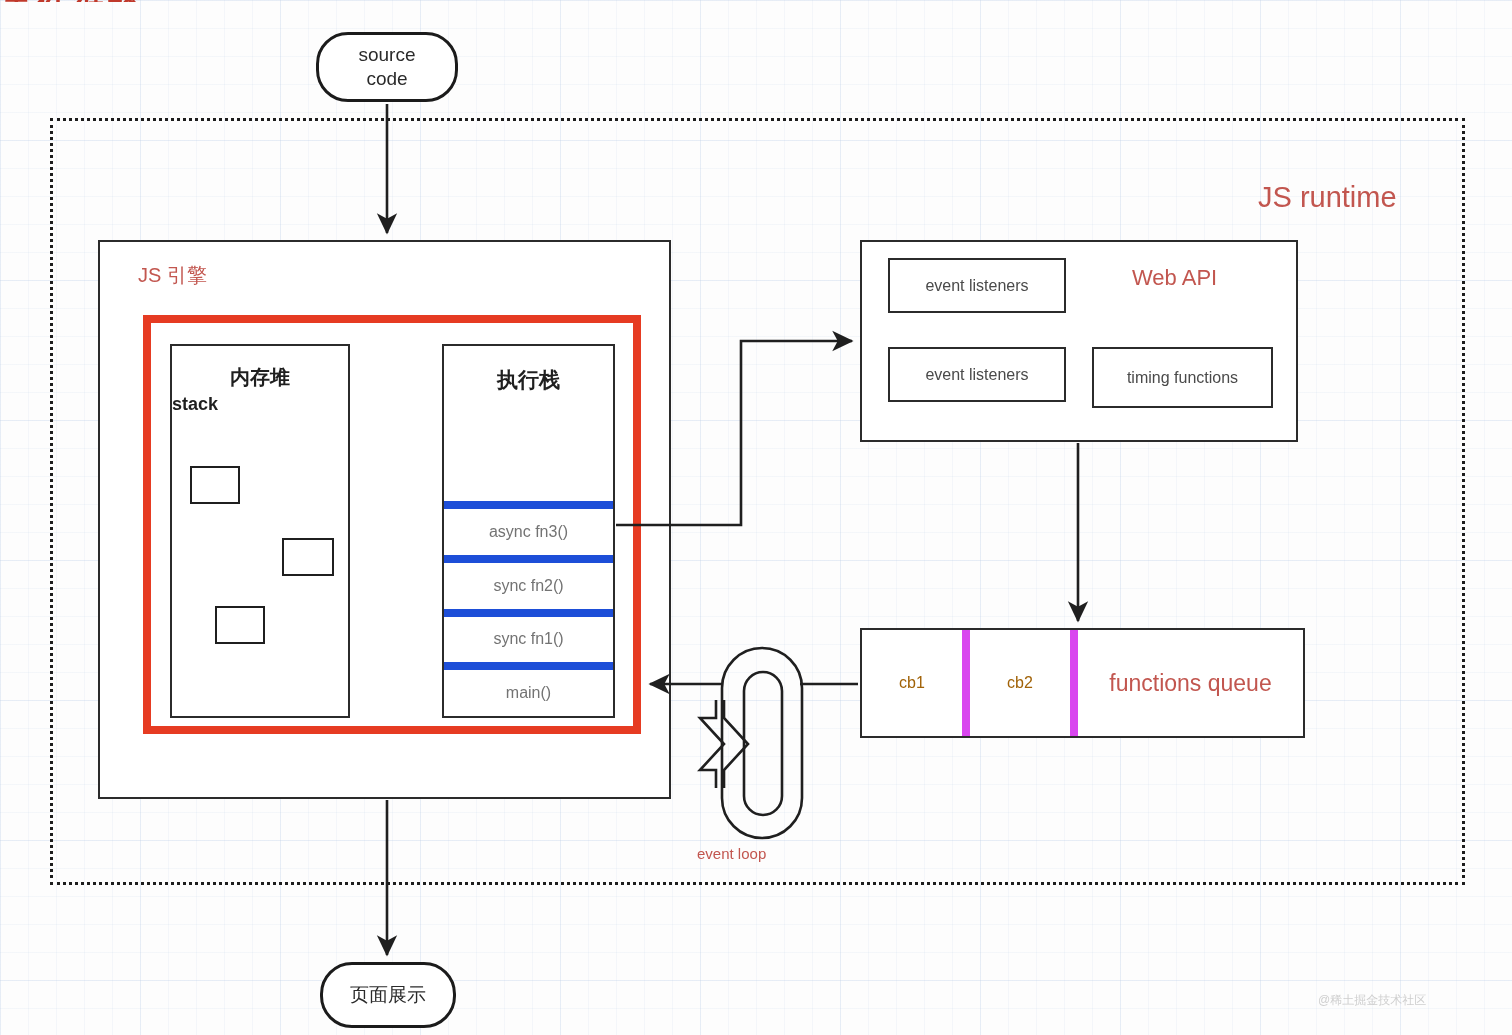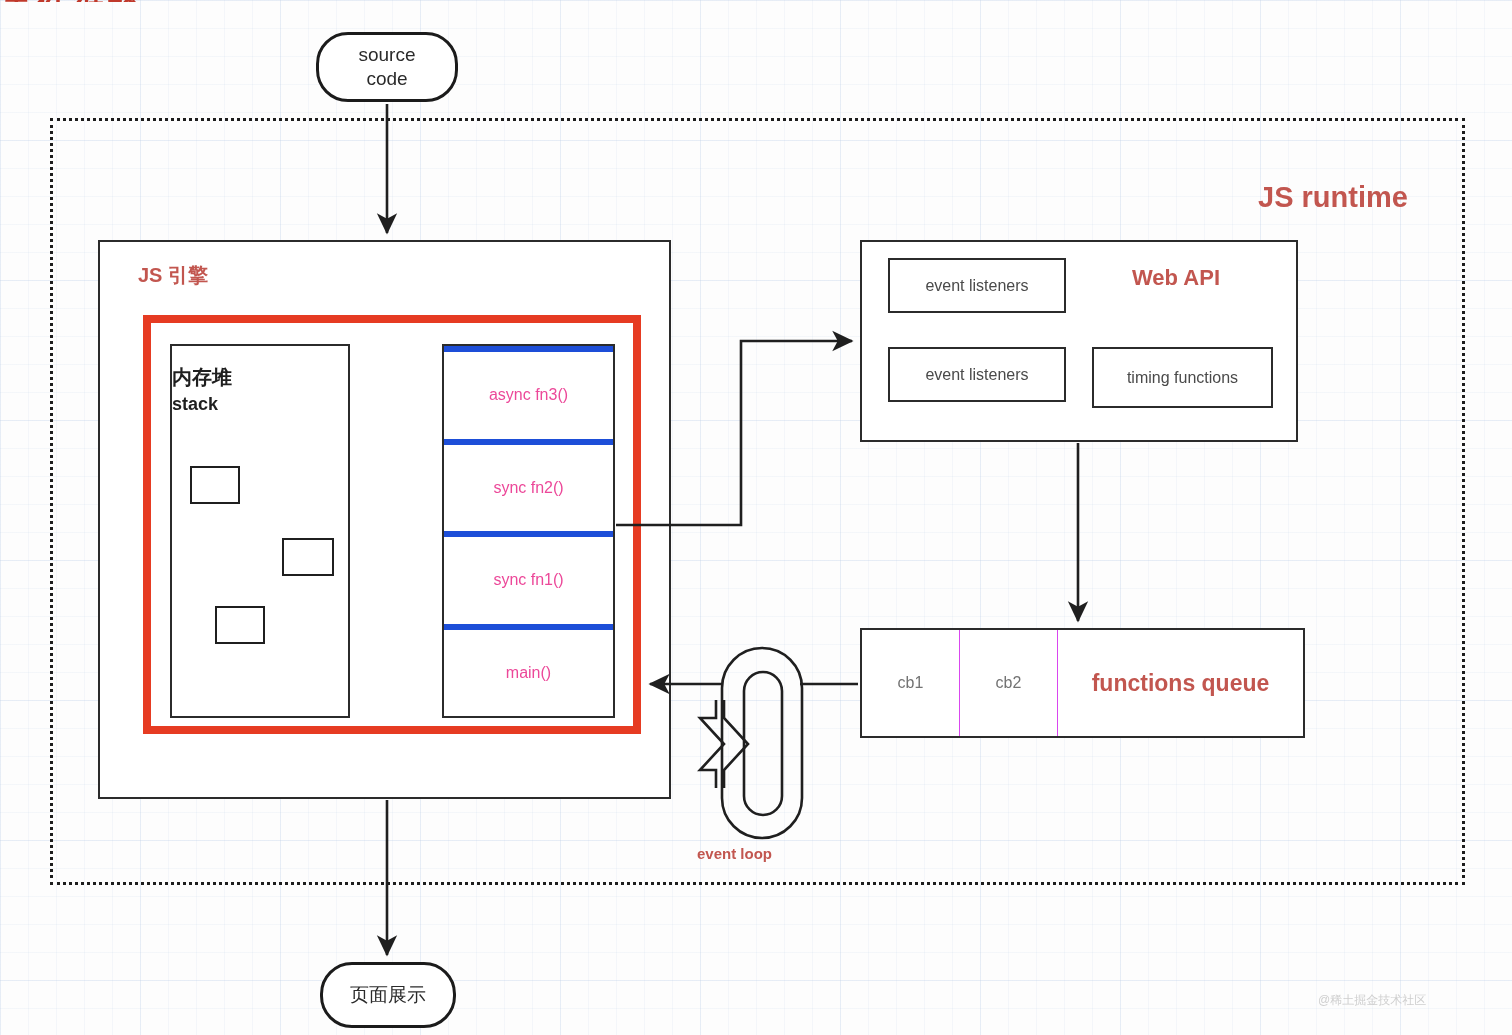--- a/index.html
+++ b/index.html
@@ -41,21 +41,21 @@
   }
 
   .rectbox {
     border: 2px solid #2b2b2b;
     background: #ffffff;
     box-sizing: border-box;
   }
 
   .label-red {
     color: #c2564f;
-    font-weight: 700;
+    font-weight: 400;
     white-space: nowrap;
   }
 
   
   #top-clip-text {
     left: 0px; top: -18px;
     font-size: 34px;
     font-weight: 700;
     color: #c0392b;
     letter-spacing: 2px;
@@ -104,20 +104,21 @@
     box-sizing: border-box;
   }
 
   #heap-box {
     left: 170px; top: 344px;
     width: 180px; height: 374px;
   }
   #heap-title {
     position: absolute;
     left: 0; right: 0; top: 18px;
+    text-align: center;
     font-size: 20px;
     font-weight: 700;
     color: #1f1f1f;
   }
   #heap-subtitle {
     position: absolute;
     left: 0; right: 0; top: 48px;
     text-align: left;
     font-size: 18px;
     font-weight: 700;
@@ -148,26 +149,26 @@
     align-items: flex-start;
     justify-content: center;
     padding-top: 20px;
     font-size: 21px;
     font-weight: 700;
     color: #1f1f1f;
     box-sizing: border-box;
   }
   .stack-frame {
     flex: 1 1 0;
-    border-top: 6px solid #1d4ed8;
+    border-top: 8px solid #1d4ed8;
     display: flex;
     align-items: center;
     justify-content: center;
     font-size: 16px;
-    color: #ec4899;
+    color: #737373;
     box-sizing: border-box;
   }
 
   #webapi-box {
     left: 860px; top: 240px;
     width: 438px; height: 202px;
   }
   #webapi-label {
     left: 1132px; top: 265px;
     font-size: 22px;
@@ -187,27 +188,27 @@
   #webapi-listeners-2 { left: 888px; top: 347px; width: 178px; height: 55px; }
   #webapi-timing     { left: 1092px; top: 347px; width: 181px; height: 61px; }
 
   #callback-queue-box {
     left: 860px; top: 628px;
     width: 445px; height: 110px;
     display: flex;
   }
   .cb-cell {
     flex: 0 0 auto;
-    width: 98px;
-    border-right: 1px solid #d946ef;
+    width: 108px;
+    border-right: 8px solid #d946ef;
     display: flex;
     align-items: center;
     justify-content: center;
     font-size: 16px;
-    color: #737373;
+    color: #a16207;
     box-sizing: border-box;
   }
   #cb-queue-label-cell {
     flex: 1 1 auto;
     display: flex;
     align-items: center;
     justify-content: center;
     font-size: 23px;
     box-sizing: border-box;
   }
@@ -263,20 +264,21 @@
 
   <div class="abs rectbox" id="heap-box">
     <div id="heap-title">内存堆</div>
     <div id="heap-subtitle">stack</div>
     <div class="heap-obj" id="heap-obj-1"></div>
     <div class="heap-obj" id="heap-obj-2"></div>
     <div class="heap-obj" id="heap-obj-3"></div>
   </div>
 
   <div class="abs" id="call-stack-box">
+    <div id="call-stack-title">执行栈</div>
     <div class="stack-frame">async fn3()</div>
     <div class="stack-frame">sync fn2()</div>
     <div class="stack-frame">sync fn1()</div>
     <div class="stack-frame">main()</div>
   </div>
 
   <div class="abs rectbox" id="webapi-box"></div>
   <div class="abs label-red" id="webapi-label">Web API</div>
   <div class="abs webapi-item" id="webapi-listeners-1">event listeners</div>
   <div class="abs webapi-item" id="webapi-listeners-2">event listeners</div>

